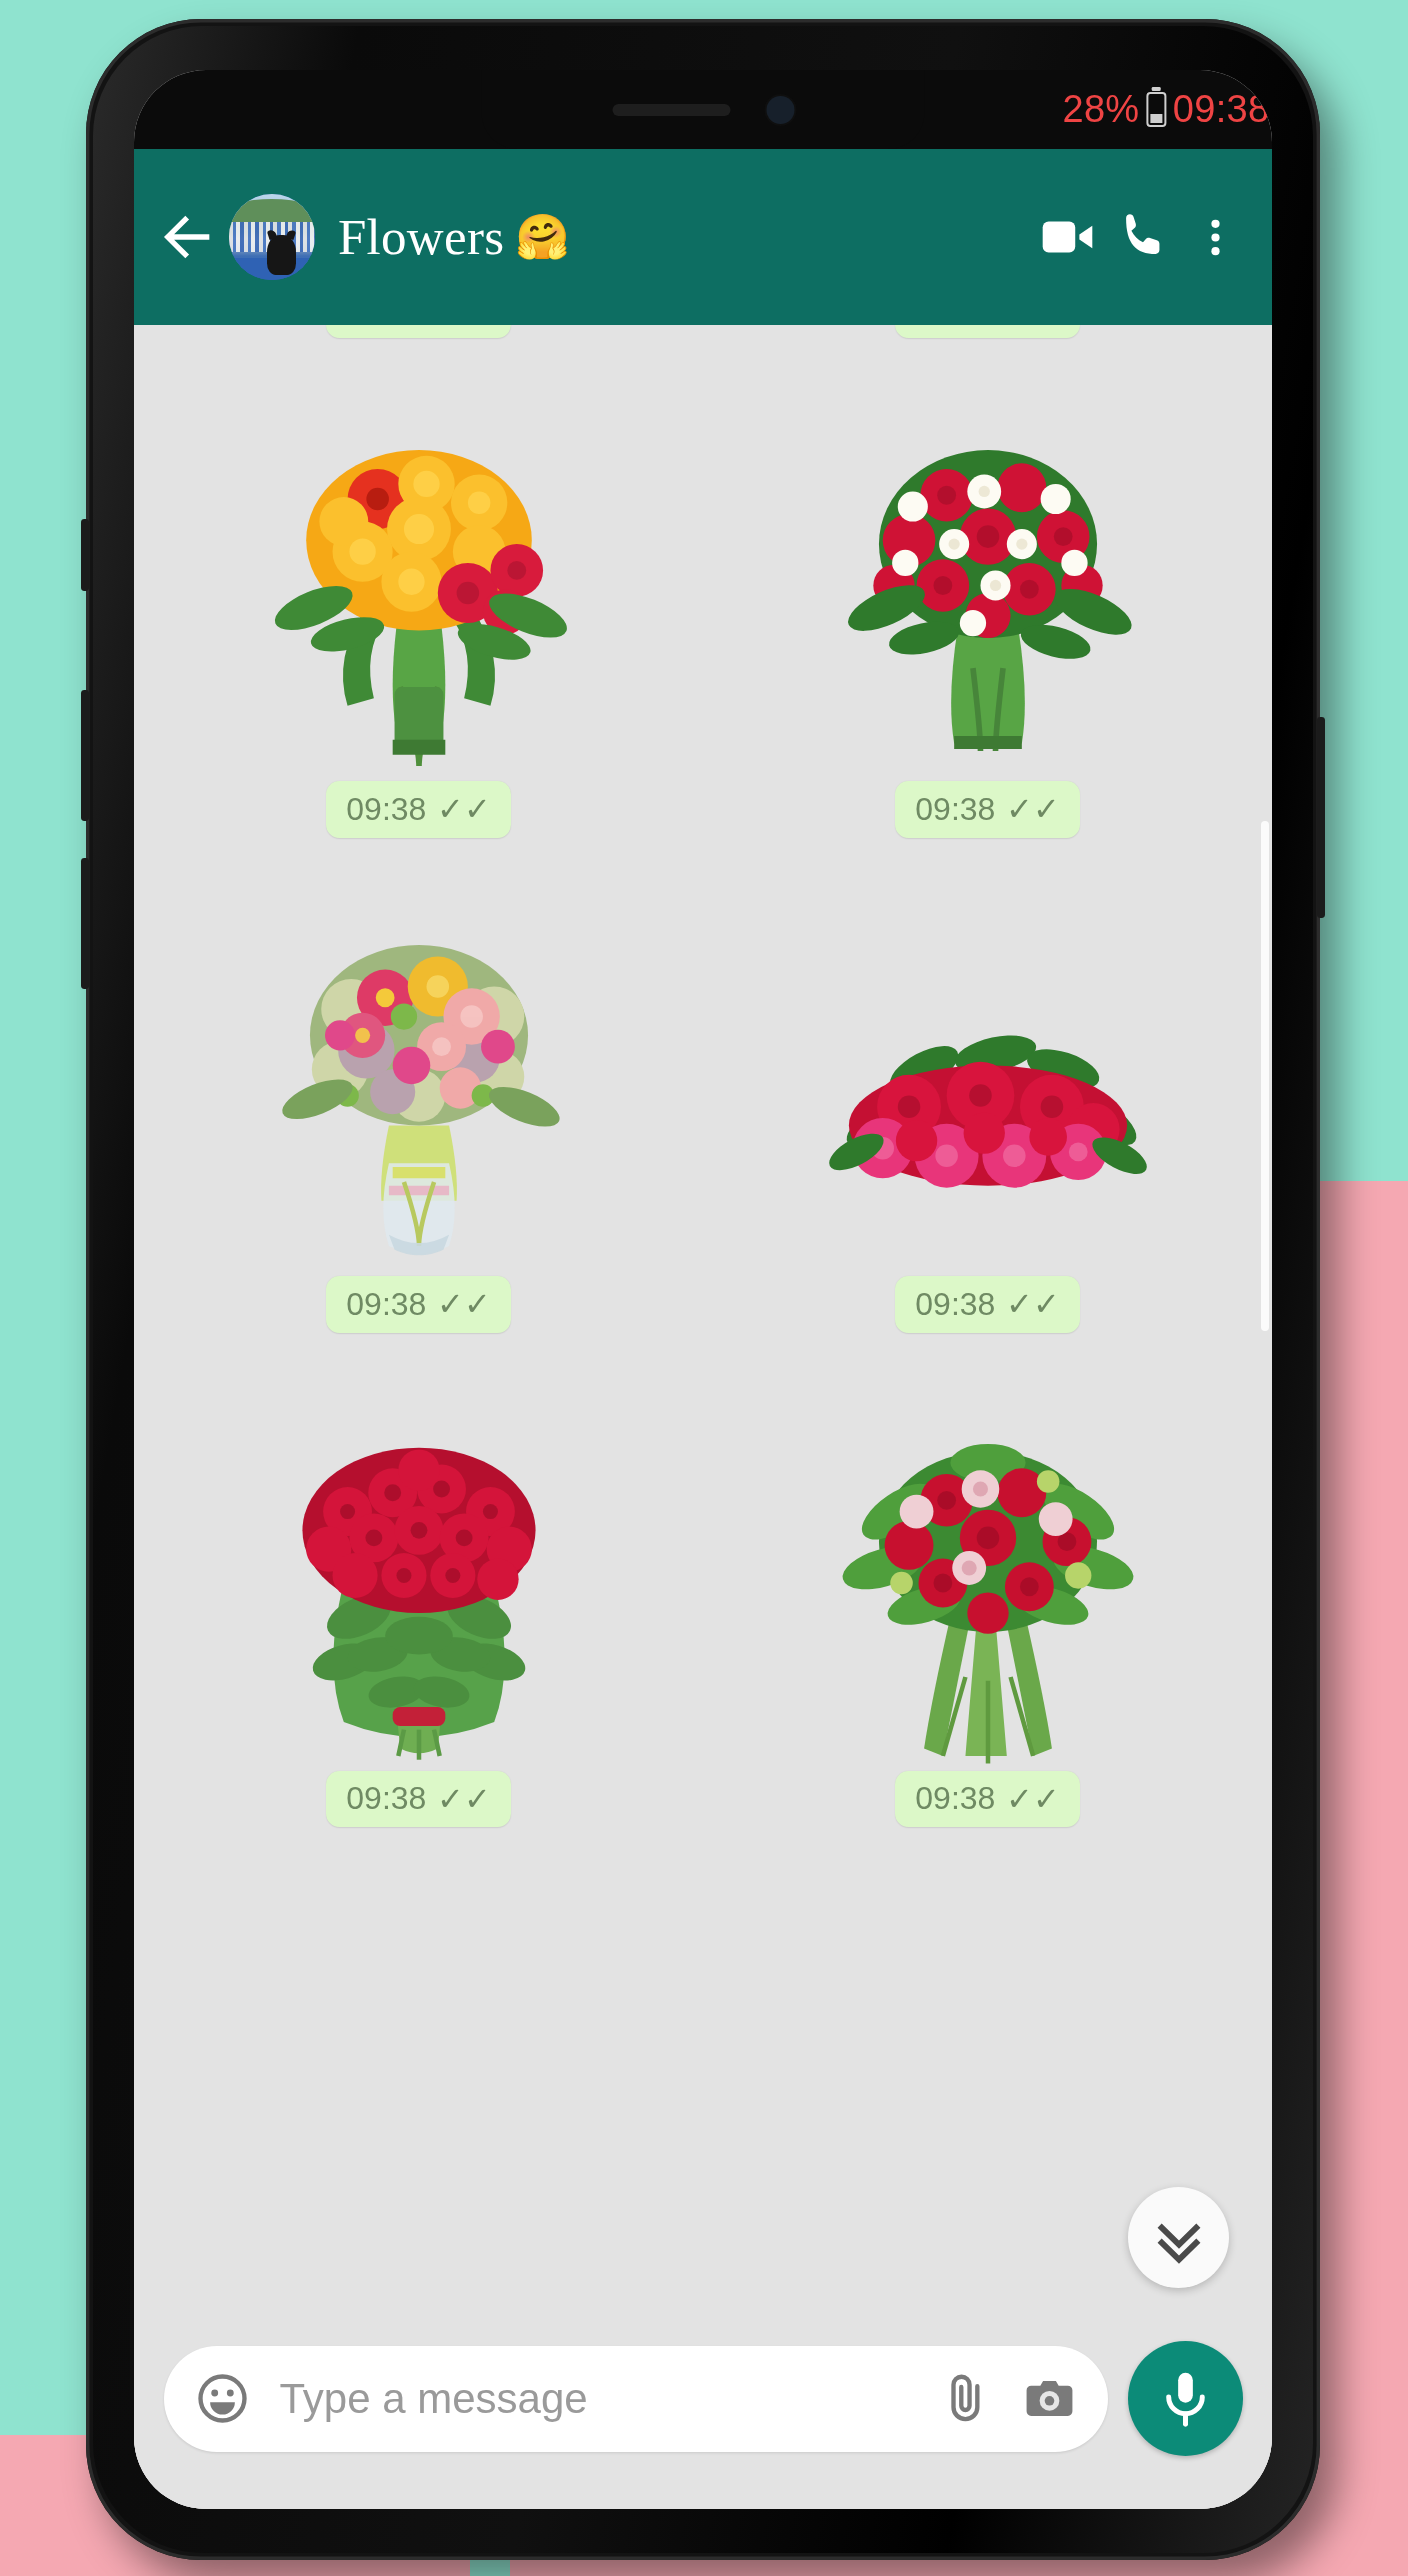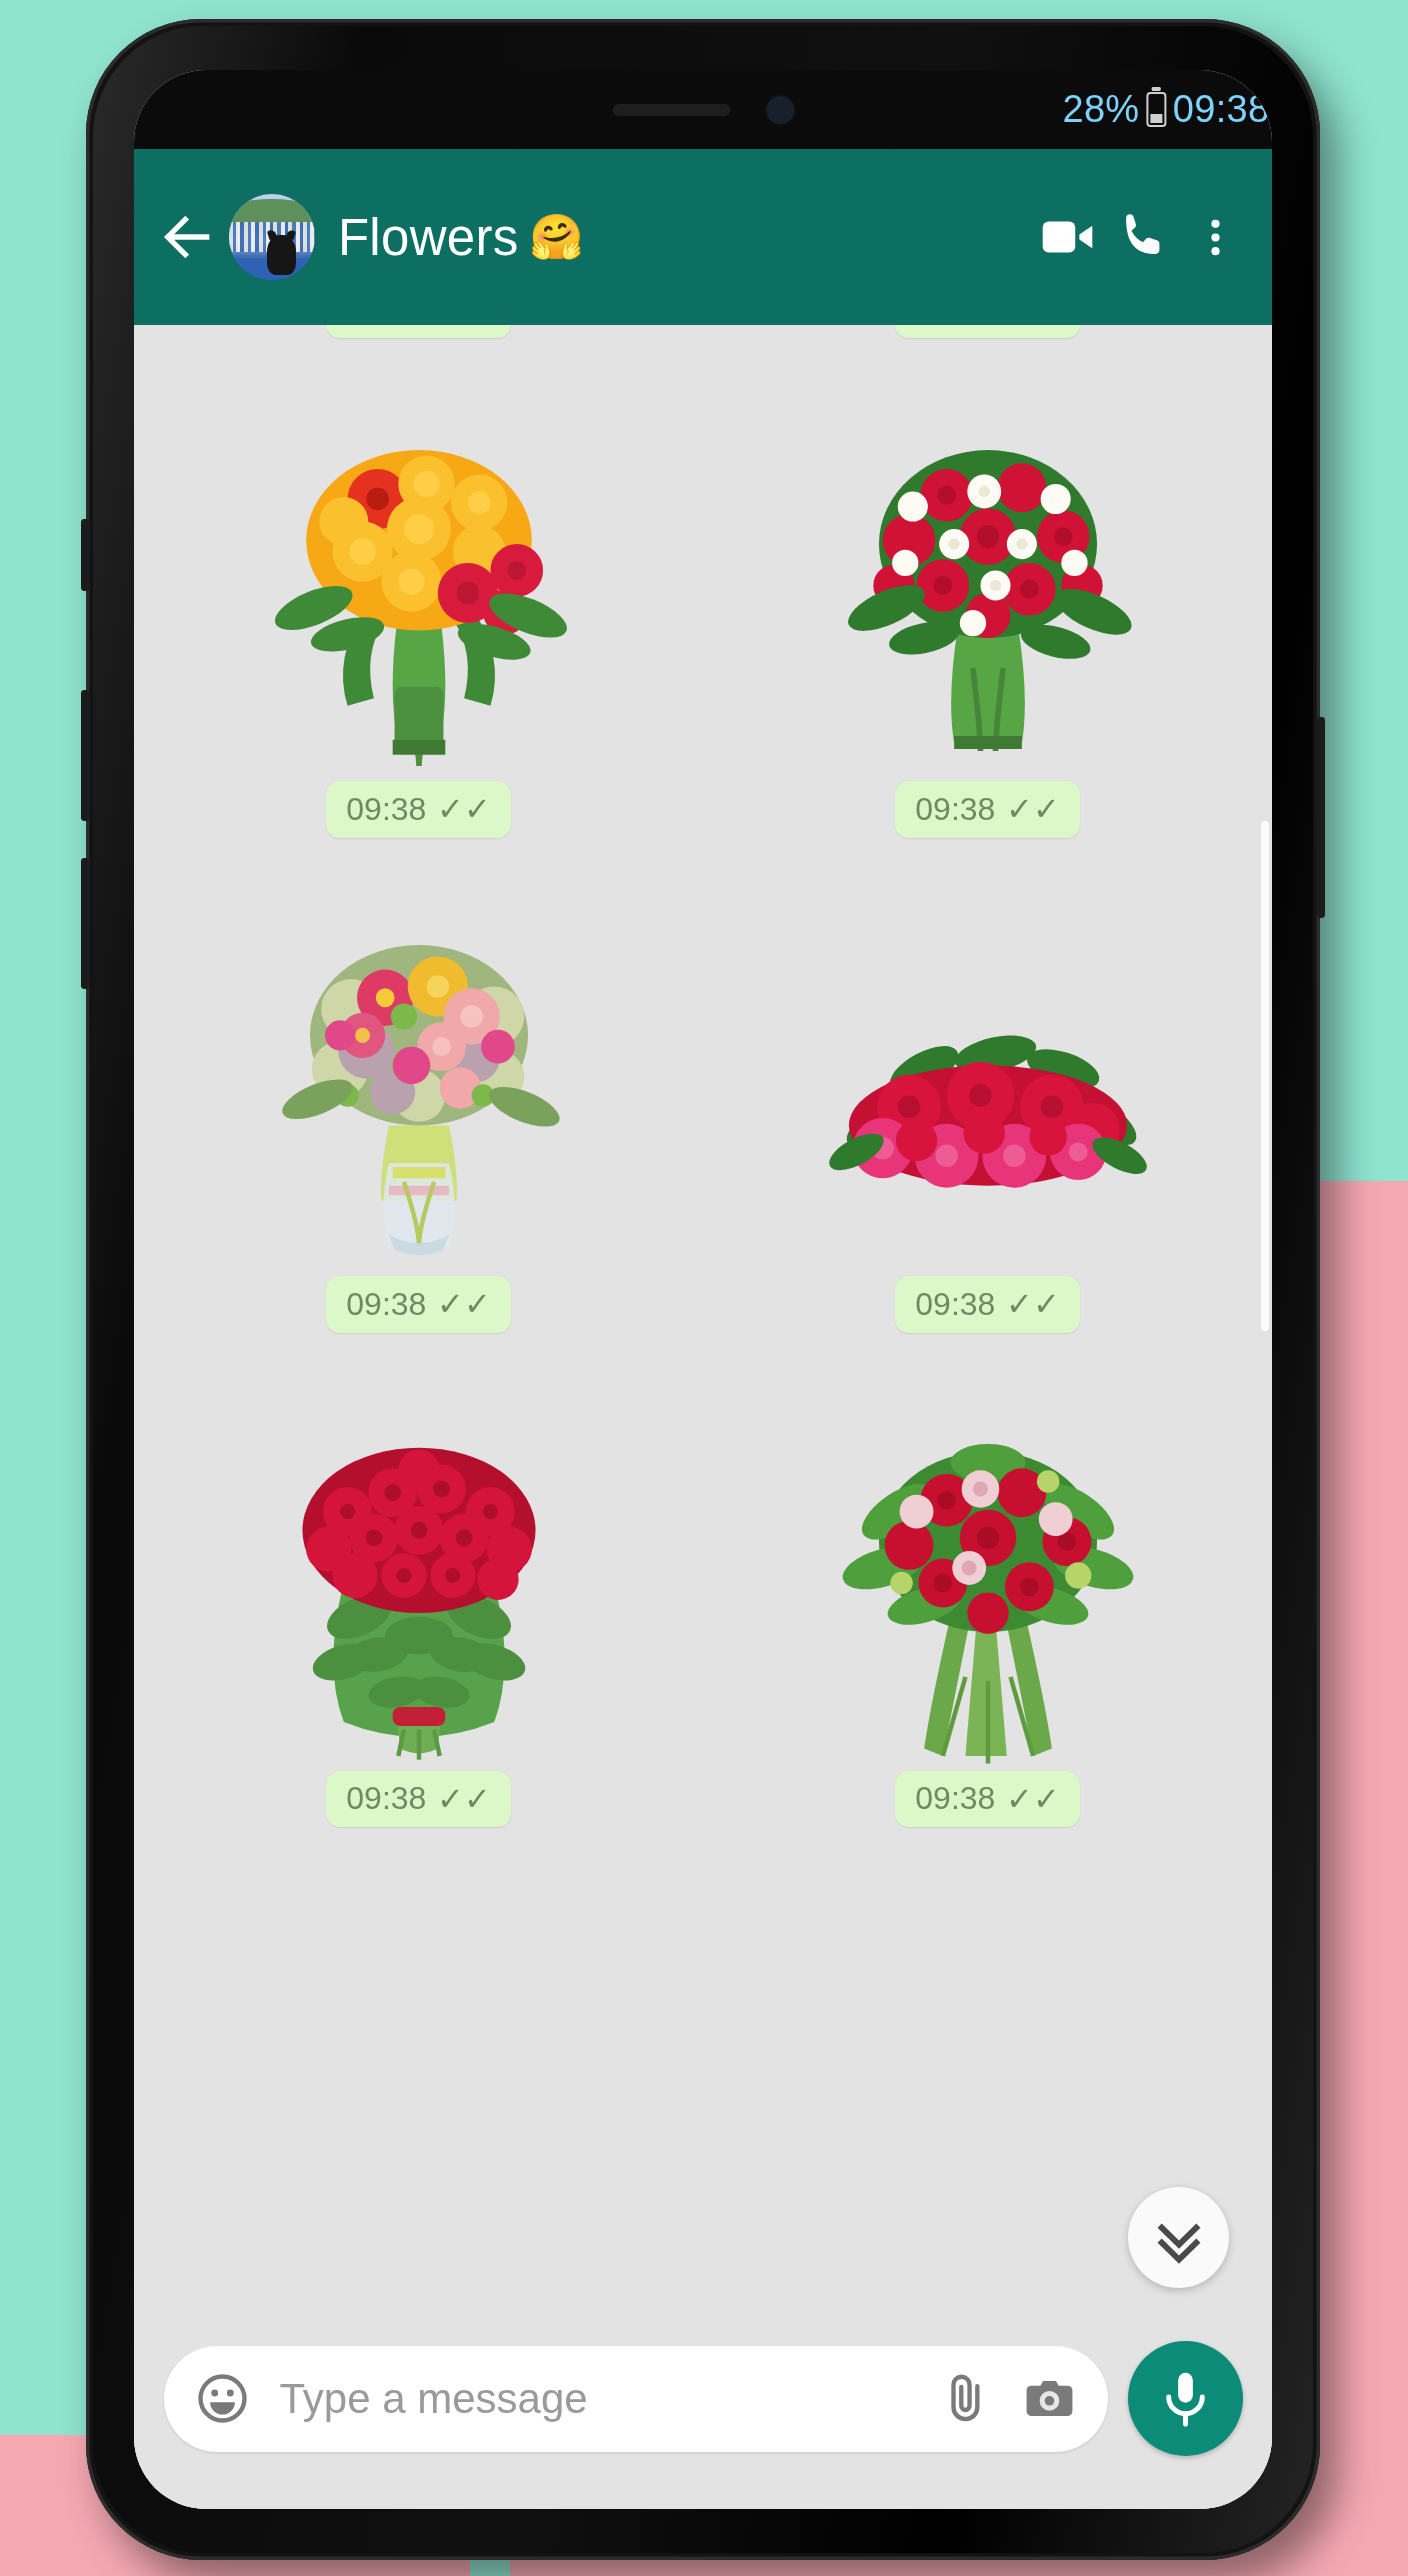--- a/index.html
+++ b/index.html
@@ -124,21 +124,21 @@
   #statusbar {
     position: absolute;
     left: 0; right: 0; top: 0;
     height: 79px;
     background: #0b0b0b;
     z-index: 55;
     display: flex;
     align-items: center;
     justify-content: flex-end;
     padding-right: 12px;
-    color: #7dd3fc;
+    color: #ef4444;
     font-size: 38px;
     letter-spacing: 0.3px;
   }
   #statusbar .sb-group {
     display: flex;
     align-items: center;
     gap: 6.7px;
     transform: translateX(9.4px);
   }
   .batt-glyph {
@@ -168,20 +168,21 @@
   #appbar {
     position: absolute;
     left: 0; right: 0;
     top: 79px;
     height: 176px;
     background: #0d6e62;
     z-index: 50;
     display: flex;
     align-items: center;
     padding: 0 29.5px 0 21.5px;
+    font-family: Liberation Serif, serif;
   }
   #appbar .back-arrow {
     width: 64px; height: 64px;
     flex: 0 0 auto;
     display: flex; align-items: center; justify-content: center;
   }
   #appbar .avatar {
     width: 86px; height: 86px;
     border-radius: 50%;
     margin-left: 9.4px;

